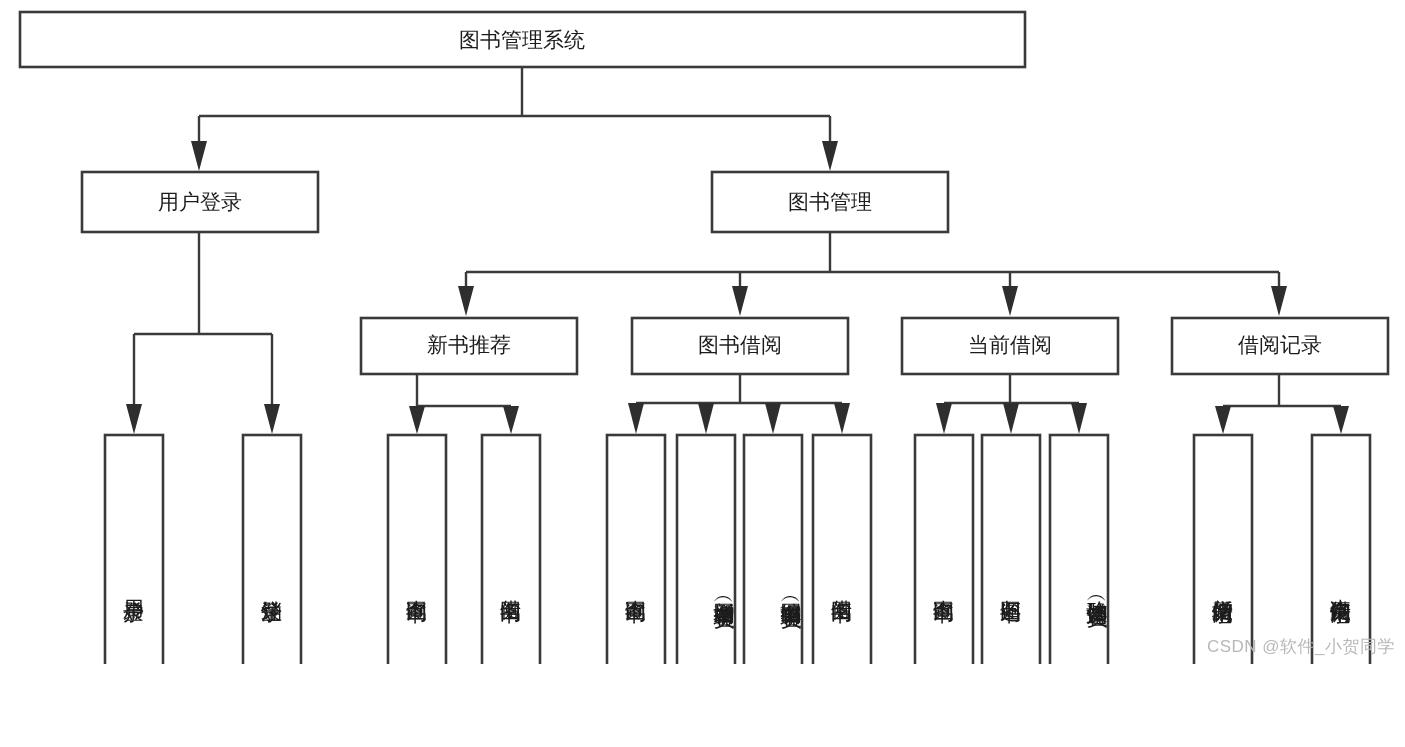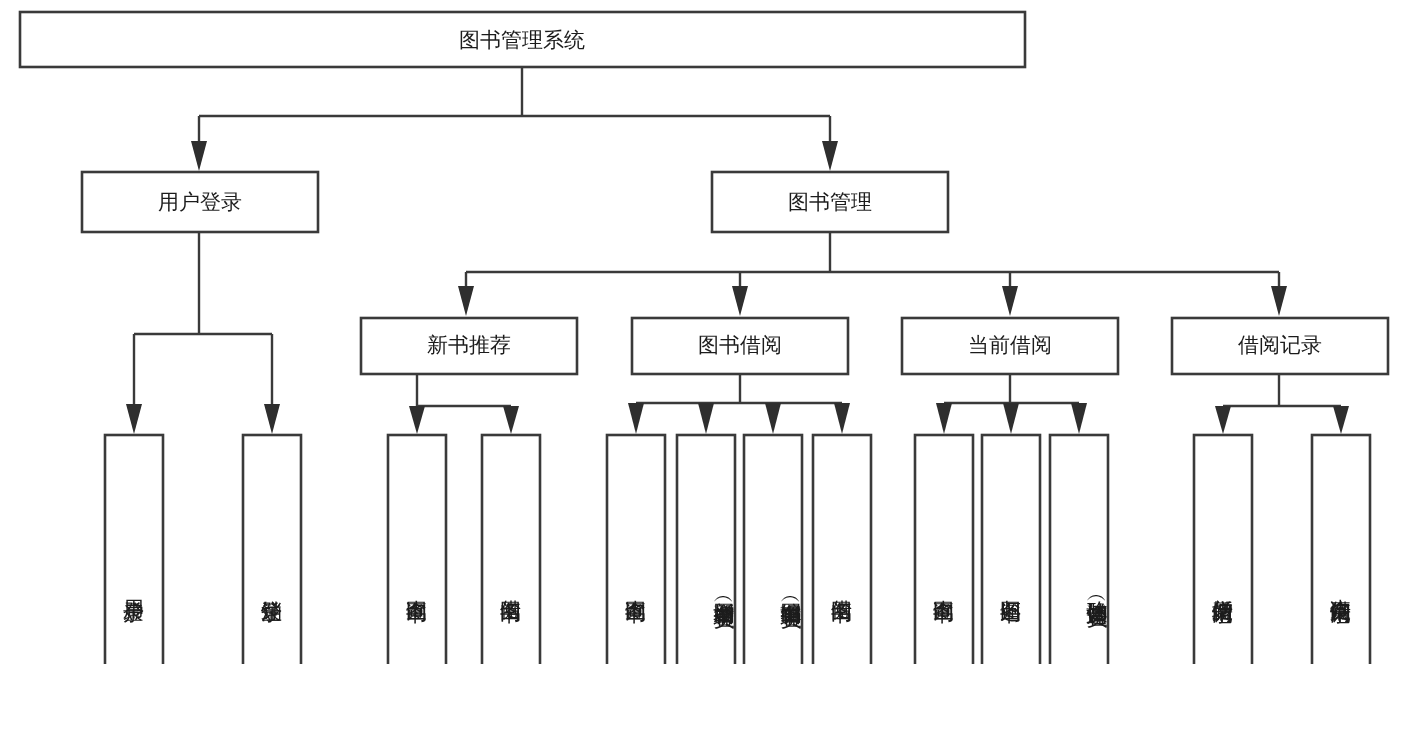--- a/index.html
+++ b/index.html
@@ -197,13 +197,14 @@
   <div class="leaf-label" style="left:744px; top:435px; width:58px; height:300px; align-items:flex-start; padding-top:8px; box-sizing:border-box;">编辑图书（管理员）</div>
   <div class="leaf-label" style="left:813px; top:435px; width:58px; height:300px;">借阅图书</div>
 
   <div class="leaf-label" style="left:915px; top:435px; width:58px; height:300px;">查询图书</div>
   <div class="leaf-label" style="left:982px; top:435px; width:58px; height:300px;">归还图书</div>
   <div class="leaf-label" style="left:1050px; top:435px; width:58px; height:300px; align-items:flex-start; padding-top:6px; box-sizing:border-box;">确认归还（管理员）</div>
 
   <div class="leaf-label" style="left:1194px; top:435px; width:58px; height:300px;">新增借阅记录</div>
   <div class="leaf-label" style="left:1312px; top:435px; width:58px; height:300px;">查询借阅记录</div>
 
+  <div class="watermark">CSDN @软件_小贺同学</div>
 </div>
 
 </body></html>

